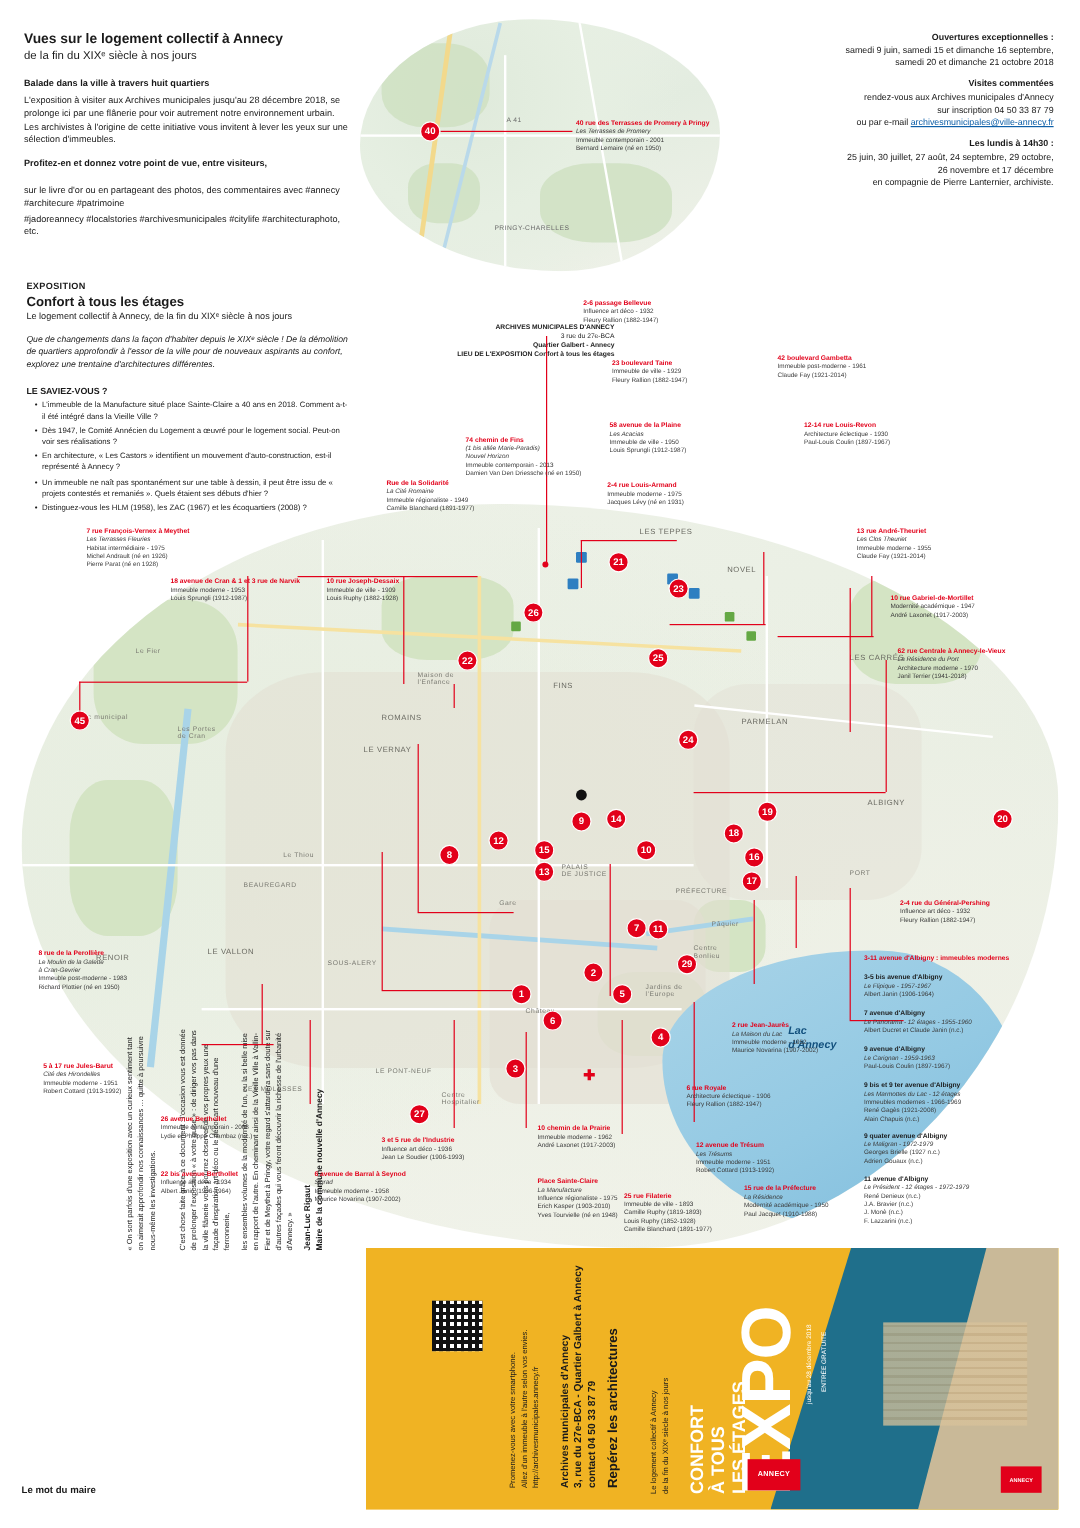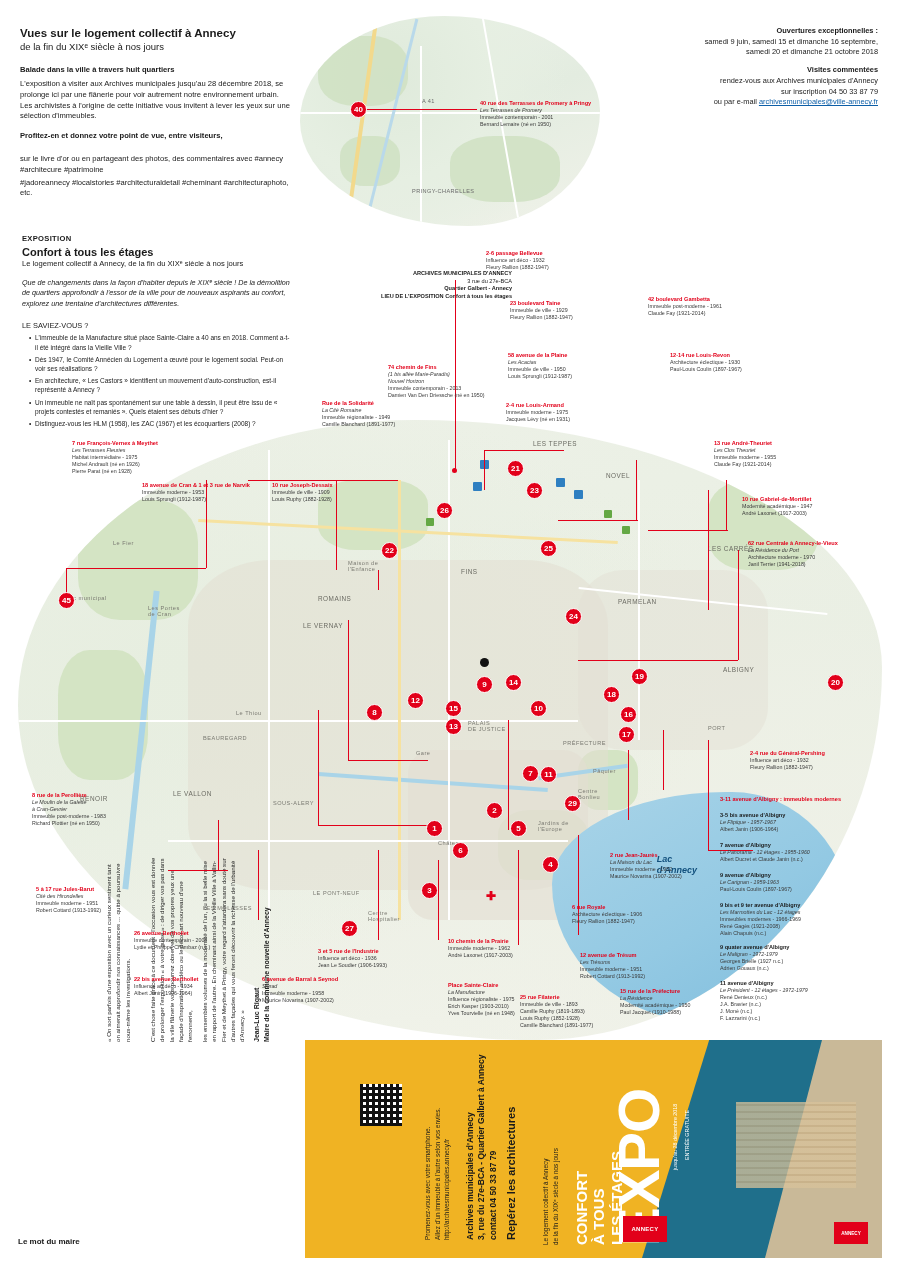--- a/index.html
+++ b/index.html
@@ -59,21 +59,21 @@
   .co .it  { font-style:italic; color:#3a3a3a; }
   .co .sub { color:#3a3a3a; }
   .co.r { text-align:left; }
 
   
   .expo { position:absolute; left:22px; top:234px; width:268px; }
   .expo .k { font-size:7.6px; font-weight:bold; letter-spacing:.3px; }
   .expo h3 { font-size:11px; margin:3px 0 1px 0; font-weight:bold; }
   .expo h4 { font-size:7.6px; margin:0 0 10px 0; font-weight:normal; }
   .expo .ital { font-style:italic; font-size:7.2px; line-height:1.45; margin-bottom:12px; }
-  .expo .sv { font-size:7.4px; font-weight:normal; margin-bottom:3px; }
+  .expo .sv { font-size:7.4px; font-weight:bold; margin-bottom:3px; }
   .expo ul { margin:0; padding-left:8px; list-style:none; }
   .expo li { font-size:6.5px; line-height:1.42; margin-bottom:3px; position:relative; padding-left:5px; }
   .expo li:before { content:"•"; position:absolute; left:-1px; }
 
   .archlabel { position:absolute; left:362px; top:270px; width:150px; font-size:5.6px; line-height:1.35; text-align:right; }
   .archlabel .b { font-weight:bold; }
 
   
   .map { position:absolute; left:18px; top:420px; width:864px; height:620px; }
   .map .base {
@@ -143,34 +143,40 @@
 <div class="page">
 
   <div class="hdr-left">
     <h1>Vues sur le logement collectif à Annecy</h1>
     <h2>de la fin du XIXᵉ siècle à nos jours</h2>
     <p class="bold">Balade dans la ville à travers huit quartiers</p>
     <p style="white-space:pre-line;margin-top:-6px">L'exposition à visiter aux Archives municipales jusqu'au 28 décembre 2018, se prolonge ici par une flânerie pour voir autrement notre environnement urbain.
 Les archivistes à l'origine de cette initiative vous invitent à lever les yeux sur une sélection d'immeubles.</p>
     <p class="bold" style="margin-bottom:0">Profitez-en et donnez votre point de vue, entre visiteurs,</p>
     <p style="margin-top:12px">sur le livre d'or ou en partageant des photos, des commentaires avec #annecy #architecure #patrimoine</p>
-    <p class="hashtags" style="margin-top:-7px">#jadoreannecy #localstories #architecturaldetail #cheminant #architecturaphoto, etc.</p>
+    <p class="hashtags" style="margin-top:-7px">#jadoreannecy #localstories #archivesmunicipales #citylife #architecturaphoto, etc.</p>
   </div>
 
   <div class="hdr-right">
     <div class="blk">
       <div class="t">Ouvertures exceptionnelles :</div>
       <div>samedi 9 juin, samedi 15 et dimanche 16 septembre,</div>
       <div>samedi 20 et dimanche 21 octobre 2018</div>
     </div>
     <div class="blk">
       <div class="t">Visites commentées</div>
       <div>rendez-vous aux Archives municipales d'Annecy</div>
       <div>sur inscription 04 50 33 87 79</div>
       <div><span>ou par e-mail </span><a href="#">archivesmunicipales@ville-annecy.fr</a></div>
+    </div>
+    <div class="blk">
+      <div class="t">Les lundis à 14h30 :</div>
+      <div>25 juin, 30 juillet, 27 août, 24 septembre, 29 octobre,</div>
+      <div>26 novembre et 17 décembre</div>
+      <div>en compagnie de Pierre Lanternier, archiviste.</div>
     </div>
   </div>
 
   <div class="inset">
     <div class="shape">
       <div class="grn" style="left:18px;top:20px;width:90px;height:70px"></div>
       <div class="grn" style="left:150px;top:120px;width:110px;height:66px"></div>
       <div class="grn" style="left:40px;top:120px;width:60px;height:50px"></div>
       <div class="rd2" style="left:60px;top:0;width:4px;height:210px;transform:rotate(8deg)"></div>
       <div class="rd" style="left:0;top:96px;width:300px;height:2px"></div>
@@ -338,21 +344,21 @@
     <div class="marker" style="left:427px;top:298px">13</div>
     <div class="marker" style="left:487px;top:254px">14</div>
     <div class="marker" style="left:427px;top:280px">15</div>
     <div class="marker" style="left:602px;top:286px">16</div>
     <div class="marker" style="left:600px;top:306px">17</div>
     <div class="marker" style="left:585px;top:266px">18</div>
     <div class="marker" style="left:613px;top:248px">19</div>
     <div class="marker" style="left:809px;top:254px">20</div>
     <div class="marker" style="left:489px;top:40px">21</div>
     <div class="marker" style="left:363px;top:122px">22</div>
-    <div class="marker" style="left:508px;top:62px">23</div>
+    <div class="marker" style="left:539px;top:62px">23</div>
     <div class="marker" style="left:547px;top:188px">24</div>
     <div class="marker" style="left:522px;top:120px">25</div>
     <div class="marker" style="left:418px;top:82px">26</div>
     <div class="marker" style="left:323px;top:500px">27</div>
     <div class="marker" style="left:40px;top:172px">45</div>
     <div class="marker" style="left:546px;top:375px">29</div>
   </div>
 
   <div class="co" style="left:486px;top:250px">
     <div class="ttl">2-6 passage Bellevue</div>

